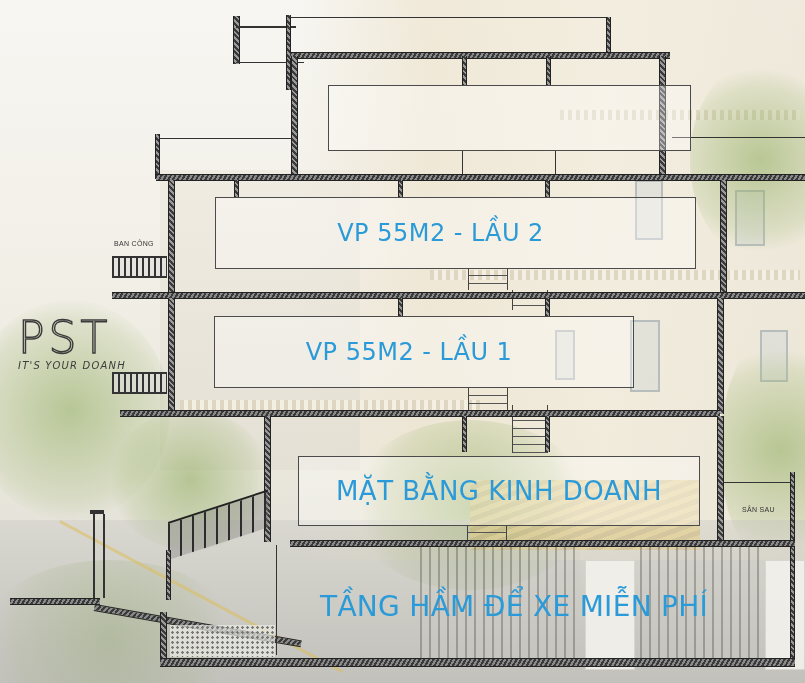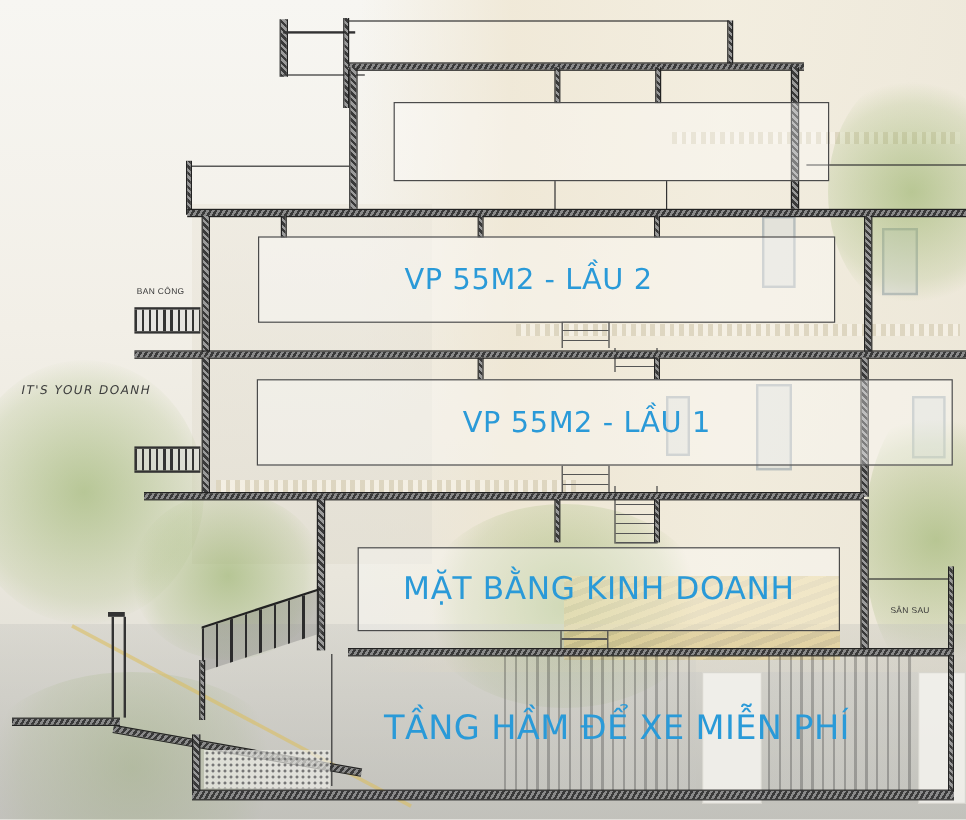--- a/index.html
+++ b/index.html
@@ -143,28 +143,29 @@
   <div class="gravel" style="left:170px;top:625px;width:105px;height:32px;"></div>
   <div class="wall" style="left:160px;top:612px;height:52px;"></div>
   <div class="slab" style="left:160px;top:658px;width:635px;height:9px;"></div>
   <div class="thin" style="left:276px;top:545px;width:1px;height:110px;"></div>
 </div>
 
 <div class="small-label" style="left:114px;top:240px;">BAN CÔNG</div>
 <div class="small-label" style="left:742px;top:506px;">SÂN SAU</div>
 
 <div class="logo">
+  <div class="logo-mark">PST</div>
   <div class="logo-tag">IT'S YOUR DOANH</div>
 </div>
 
 <div class="label-box" style="left:328px;top:85px;width:363px;height:66px;">
   <span class="label-text"></span>
 </div>
 <div class="label-box" style="left:215px;top:197px;width:481px;height:72px;">
   <span class="label-text" style="font-size:24px;margin-left:-30px;">VP 55M2 - LẦU 2</span>
 </div>
-<div class="label-box" style="left:214px;top:316px;width:580px;height:72px;">
+<div class="label-box" style="left:214px;top:316px;width:420px;height:72px;">
   <span class="label-text" style="font-size:24px;margin-left:-30px;">VP 55M2 - LẦU 1</span>
 </div>
 <div class="label-box" style="left:298px;top:456px;width:402px;height:70px;">
   <span class="label-text" style="font-size:26px;">MẶT BẰNG KINH DOANH</span>
 </div>
 <div class="basement-text">TẦNG HẦM ĐỂ XE MIỄN PHÍ</div>
 
 </body></html>

